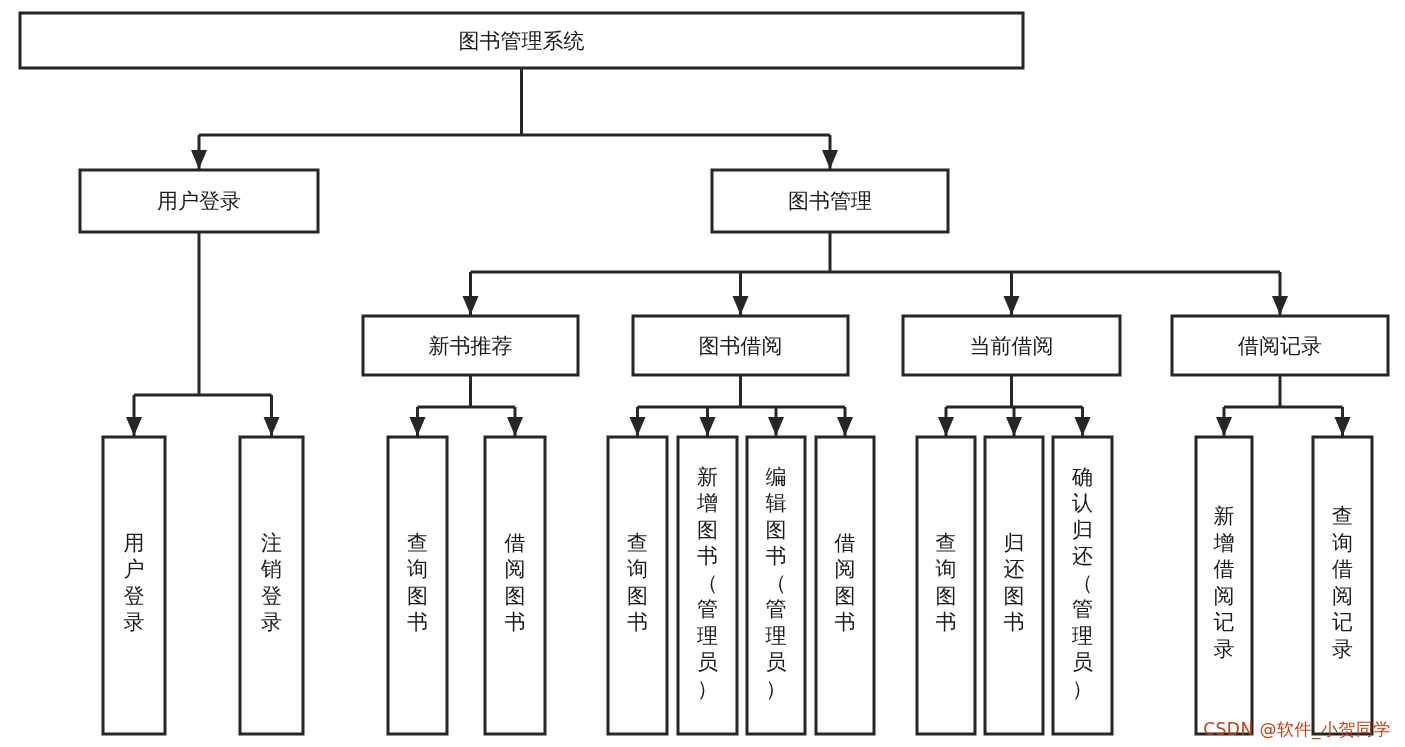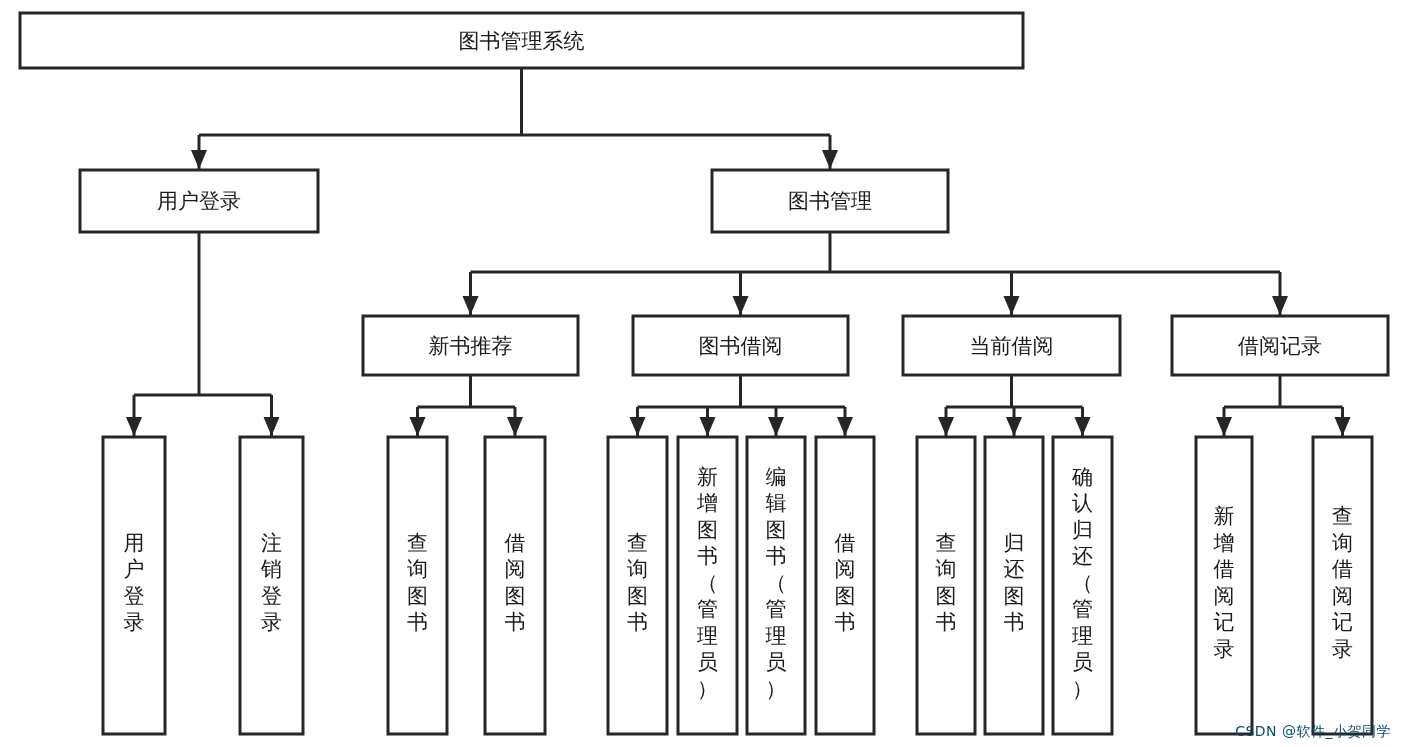--- a/index.html
+++ b/index.html
@@ -50,22 +50,22 @@
   }
   .arrow-head {
     fill: #262626;
     stroke: none;
   }
   .watermark {
     position: absolute;
     right: 14px;
     bottom: 6px;
     font-family: "DejaVu Sans", "Liberation Sans", sans-serif;
-    font-size: 14px;
-    color: #0c4a6e;
+    font-size: 17px;
+    color: #c2410c;
     white-space: nowrap;
     letter-spacing: 0.5px;
   }
 </style>
 </head>
 <body>
 
 <div id="diagram-root">
 
   <svg id="tree-svg" viewBox="0 0 1405 747" xmlns="http://www.w3.org/2000/svg">

